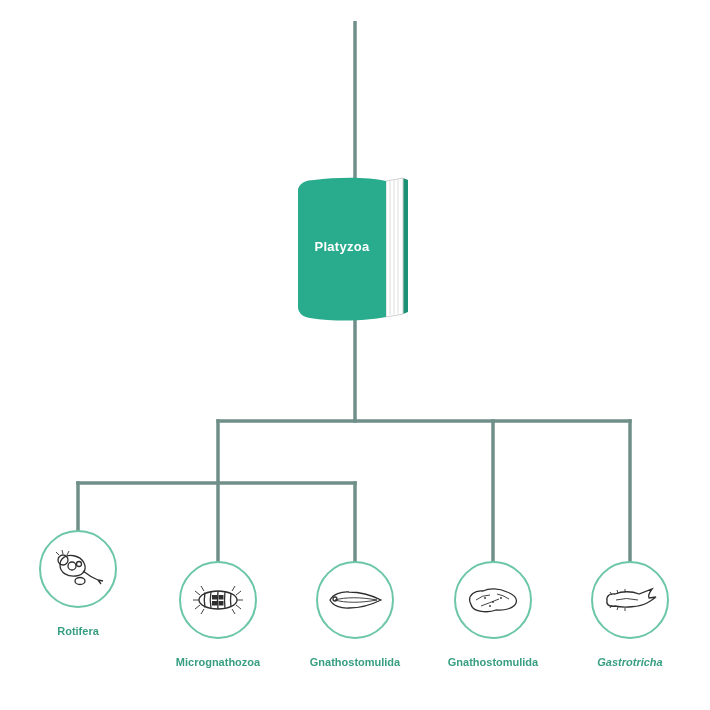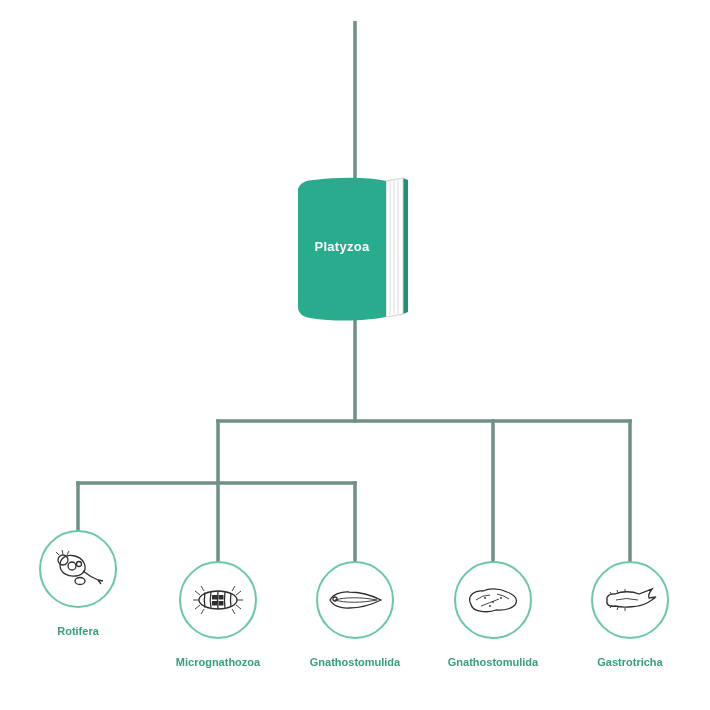--- a/index.html
+++ b/index.html
@@ -140,21 +140,21 @@
         <path class="thin" d="M13 20 q6 -5 14 -5 M18 26 q8 -3 18 -7 M34 14 q6 1 12 5"></path>
         <circle class="fill" cx="22" cy="18" r="0.9"></circle>
         <circle class="fill" cx="30" cy="22" r="0.9"></circle>
         <circle class="fill" cx="38" cy="18" r="0.9"></circle>
         <circle class="fill" cx="27" cy="26" r="0.9"></circle>
       </svg>
     </div>
     <div class="taxon-label">Gnathostomulida</div>
   </div>
 
-  <div class="taxon" style="left:560px; top:540px;">
+  <div class="taxon" style="left:560px; top:540px;font-style:italic;">
     <div class="taxon-circle">
       <svg class="organism" width="60" height="40" viewBox="0 0 60 40">
         <path d="M7 21 C6 16, 10 13, 15 14 C22 11, 32 11, 39 14 L52 9 C49 13, 48 16, 49 18 L56 17 C52 20, 49 22, 47 23 C40 27, 24 28, 15 26 C10 27, 6 25, 7 21 Z"></path>
         <path class="thin" d="M12 15 l-2 -3 M18 13 l-1 -3 M25 12 l0 -3 M12 25 l-2 3 M18 27 l-1 3 M25 28 l0 3"></path>
         <path class="thin" d="M16 20 q10 -3 22 0"></path>
       </svg>
     </div>
     <div class="taxon-label">Gastrotricha</div>
   </div>
 

